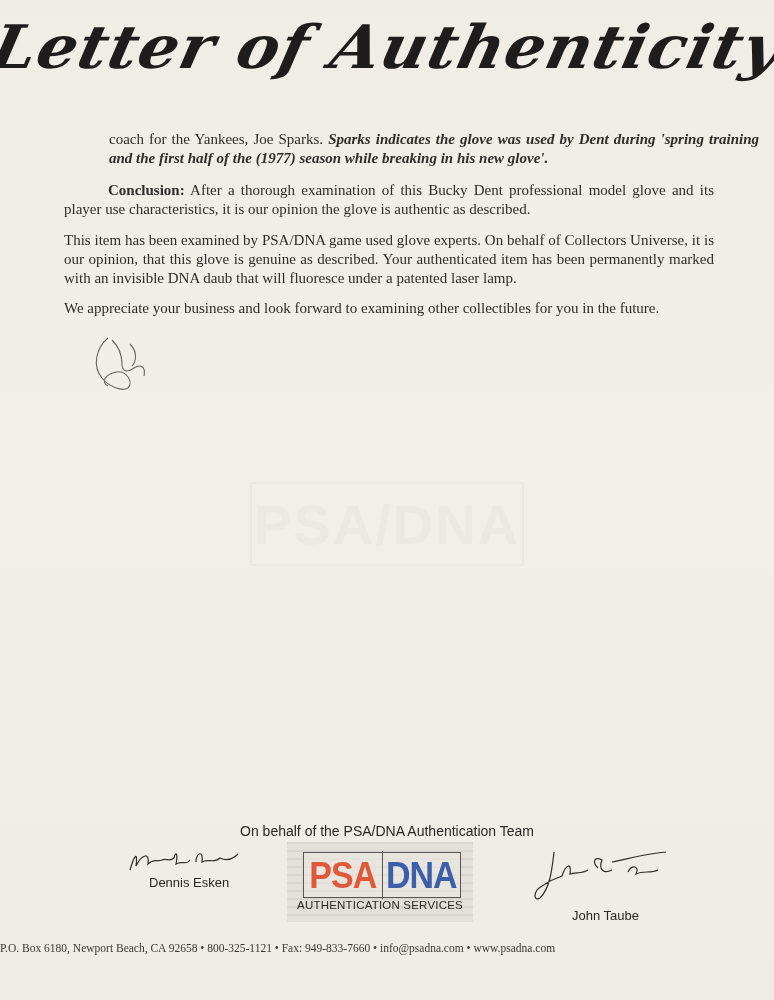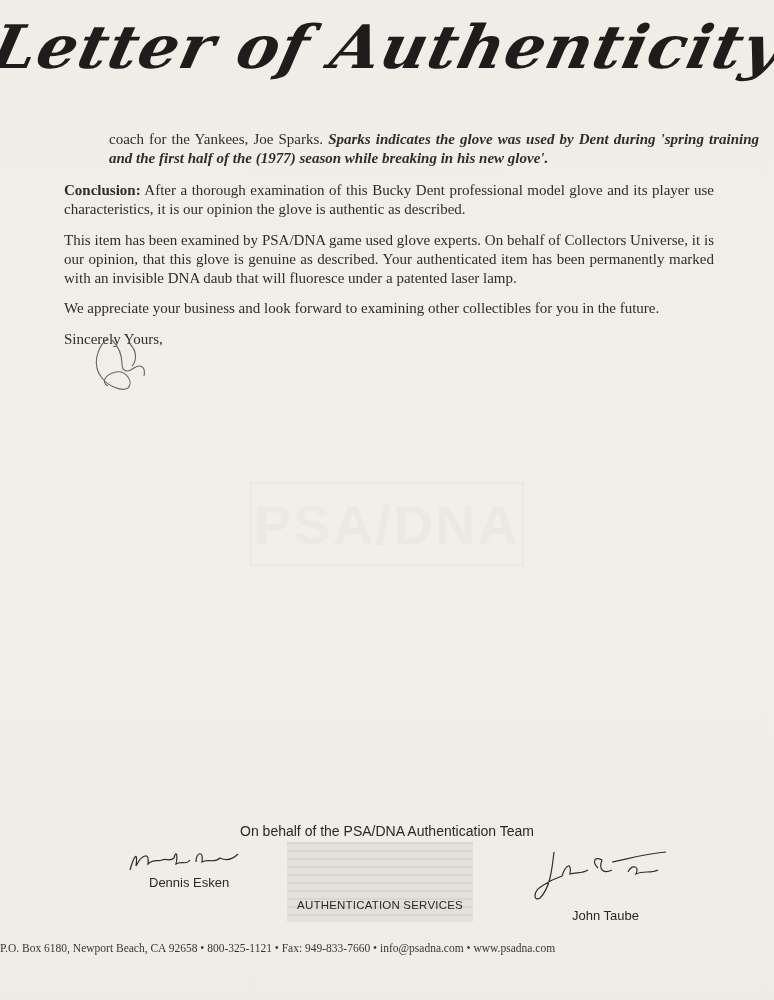--- a/index.html
+++ b/index.html
@@ -43,21 +43,21 @@
       line-height: 19px;
       color: #2f2c29;
       text-align: justify;
     }
     .p1 { top: 130px; margin-left: 45px; }
     .p2 { top: 181px; }
     .p3 { top: 231px; }
     .p4 { top: 299px; }
     .closing { top: 330px; }
     .p1 .ital { font-style: italic; font-weight: bold; }
-    .bold-label { font-weight: bold; }
+    .bold-label { font-weight: bold; margin-left: 44px; }
 
     .sig-main {
       position: absolute;
       left: 86px; top: 336px;
       width: 70px; height: 62px;
     }
 
     .watermark {
       position: absolute;
       left: 250px; top: 482px;
@@ -153,38 +153,41 @@
   </div>
 
   <div class="body-text p2">
     <span class="bold-label">Conclusion:</span><span> After a thorough examination of this Bucky Dent professional model glove and its player use characteristics, it is our opinion the glove is authentic as described.</span>
   </div>
 
   <div class="body-text p4">We appreciate your business and look forward to examining other collectibles for you in the future.</div>
 
   <div class="body-text p3">This item has been examined by PSA/DNA game used glove experts. On behalf of Collectors Universe, it is our opinion, that this glove is genuine as described. Your authenticated item has been permanently marked with an invisible DNA daub that will fluoresce under a patented laser lamp.</div>
 
-  <div class="body-text closing">Sincerely Yours,</div>
 
   <svg class="sig-main" viewBox="0 0 70 62">
     <path d="M22 2 C 10 12, 6 30, 16 42 C 22 50, 36 56, 42 52 C 48 46, 40 34, 30 36 C 20 38, 14 46, 22 50" fill="none" stroke="#6a6460" stroke-width="1.1"></path>
     <path d="M26 4 C 32 10, 36 18, 36 28 C 36 34, 40 38, 48 32 C 54 28, 60 30, 58 40" fill="none" stroke="#6a6460" stroke-width="1.1"></path>
     <path d="M44 8 C 52 16, 50 26, 46 30" fill="none" stroke="#6a6460" stroke-width="1.1"></path>
   </svg>
 
   <div class="watermark">PSA/DNA</div>
 
   <div class="team-line">On behalf of the PSA/DNA Authentication Team</div>
 
   <svg class="sig-left" viewBox="0 0 118 30">
     <path d="M6 24 C 10 10, 14 4, 12 20 C 18 8, 26 6, 24 18 C 30 12, 34 16, 38 14 C 42 12, 46 16, 50 12 C 52 4, 54 8, 52 18 C 58 14, 62 20, 66 14 M72 16 C 72 6, 80 4, 78 16 C 84 12, 90 18, 96 12 C 100 14, 106 16, 114 8" fill="none" stroke="#2f2c29" stroke-width="1.2"></path>
   </svg>
   <div class="signer signer-left">Dennis Esken</div>
 
   <div class="logo">
+    <div class="logo-box">
+      <div class="logo-half logo-psa">PSA</div>
+      <div class="logo-half logo-dna">DNA</div>
+    </div>
     <div class="logo-sub">AUTHENTICATION SERVICES</div>
   </div>
 
   <svg class="sig-right" viewBox="0 0 140 55">
     <path d="M22 4 C 20 22, 18 40, 8 50 C 2 54, 0 44, 10 38 C 16 34, 24 30, 30 28 C 34 16, 40 14, 38 26 C 44 24, 50 26, 56 22 M66 20 C 60 14, 62 8, 70 12 C 66 22, 72 26, 80 22 M80 14 C 92 12, 110 6, 134 4 M96 24 C 100 16, 108 18, 104 26 C 112 22, 118 26, 126 22" fill="none" stroke="#2f2c29" stroke-width="1.2"></path>
   </svg>
   <div class="signer signer-right">John Taube</div>
 
   <div class="footer">P.O. Box 6180, Newport Beach, CA 92658 • 800-325-1121 • Fax: 949-833-7660 • info@psadna.com • www.psadna.com</div>
 

